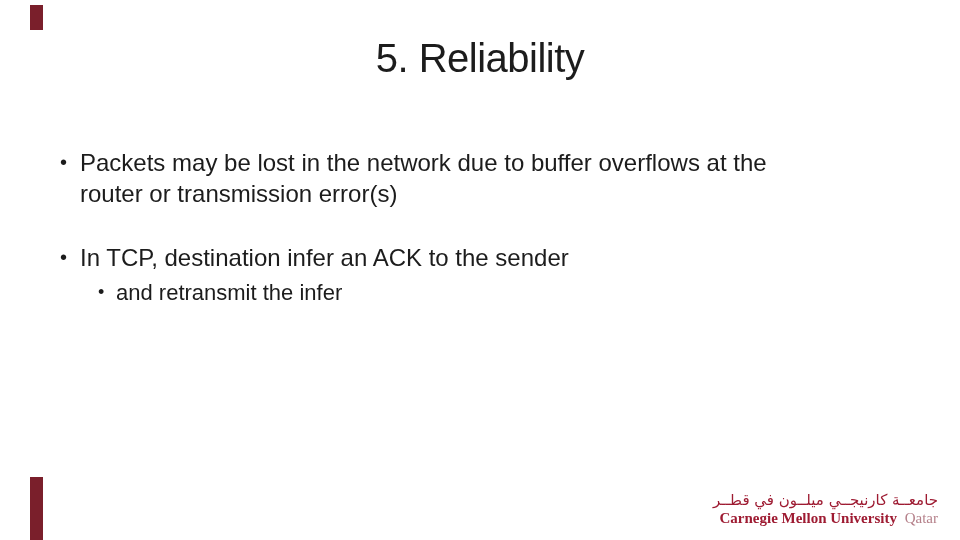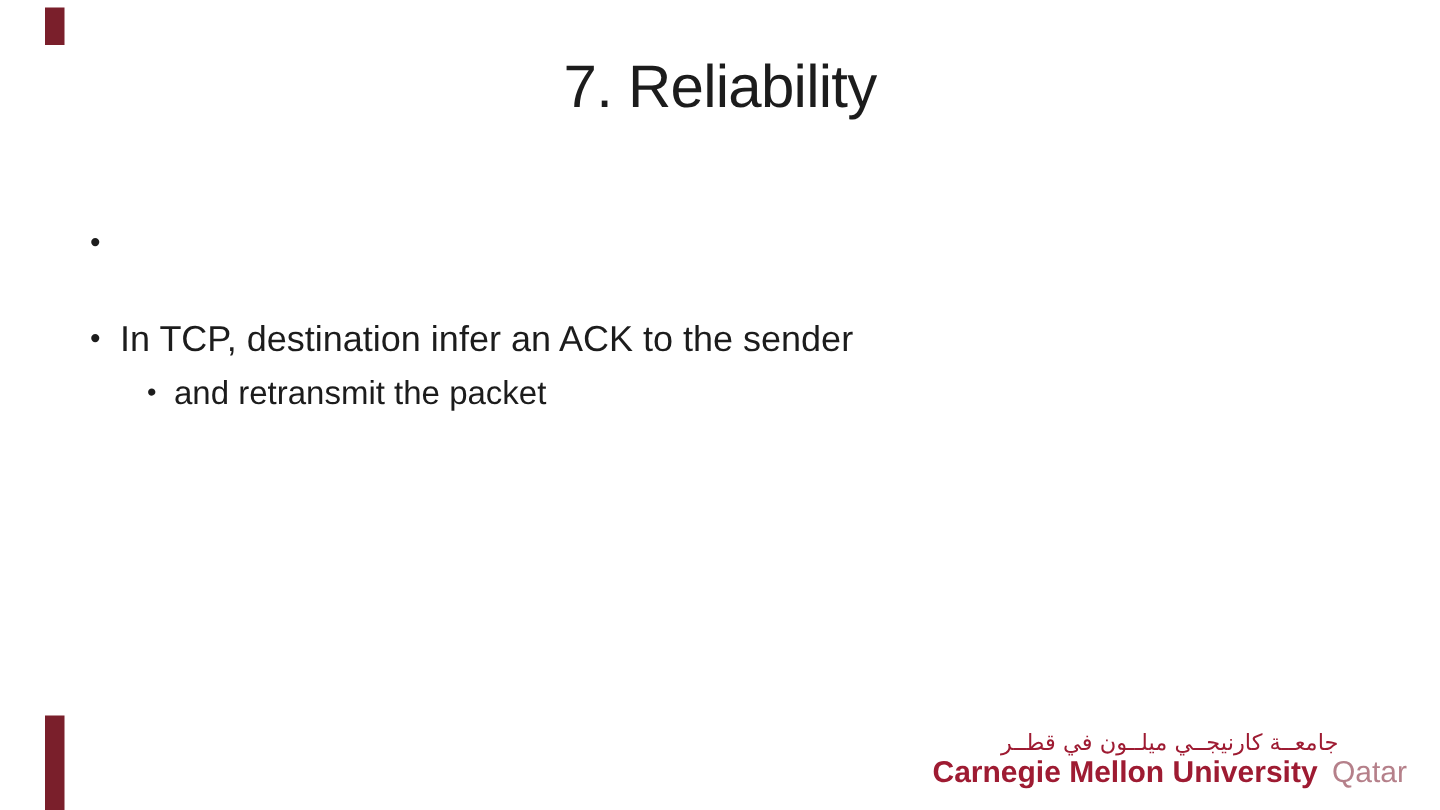--- a/index.html
+++ b/index.html
@@ -62,33 +62,33 @@
     width: 20px;
     text-align: left;
   }
   .level1 > .bullet-marker { font-size: 20px; line-height: 31px; }
   .level2 > .bullet-marker { font-size: 18px; line-height: 29px; width: 18px; }
   .bullet-lines { flex: 1 1 auto; }
   .logo {
     position: absolute;
     right: 22px;
     bottom: 14px;
-    text-align: center;
+    text-align: right;
     line-height: 1.1;
   }
   .logo-arabic {
     font-family: "DejaVu Sans", sans-serif;
     font-size: 15px;
     letter-spacing: 1px;
     color: var(--accent-crimson, #9e1b32);
     direction: rtl;
   }
   .logo-english {
-    font-family: Liberation Sans, sans-serif;
-    font-size: 20px;
+    font-family: Liberation Serif, serif;
+    font-size: 15px;
     margin-top: 1px;
     white-space: nowrap;
   }
   .logo-name {
     font-weight: 700;
     color: var(--accent-crimson, #9e1b32);
   }
   .logo-region {
     font-weight: 400;
     color: var(--qatar-rose, #b5808a);
@@ -96,41 +96,43 @@
   }
 </style>
 </head>
 <body style="--accent-crimson: #9e1b32; --qatar-rose: #b5808a; --corner-bar: #7a1f2b; --text: #1c1c1c;">
 
 <div class="slide">
 
   <div class="corner-bar top"></div>
   <div class="corner-bar bottom"></div>
 
-  <h1 class="title">7. Reliability</h1>
+  <h1 class="title">5. Reliability</h1>
 
   <div class="content">
 
     <div class="bullet-item level1">
       <span class="bullet-marker">•</span>
       <div class="bullet-lines">
+        <div>Packets may be lost in the network due to buffer overflows at the</div>
+        <div>router or transmission error(s)</div>
       </div>
     </div>
 
     <div class="bullet-item level1 second">
       <span class="bullet-marker">•</span>
       <div class="bullet-lines">
         <div>In TCP, destination infer an ACK to the sender</div>
       </div>
     </div>
 
     <div class="bullet-item level2">
       <span class="bullet-marker">•</span>
       <div class="bullet-lines">
-        <div>and retransmit the packet</div>
+        <div>and retransmit the infer</div>
       </div>
     </div>
 
   </div>
 
   <div class="logo">
     <div class="logo-arabic">جامعــة كارنيجــي ميلــون في قطــر</div>
     <div class="logo-english">
       <span class="logo-name">Carnegie Mellon University</span>
       <span class="logo-region">Qatar</span>

